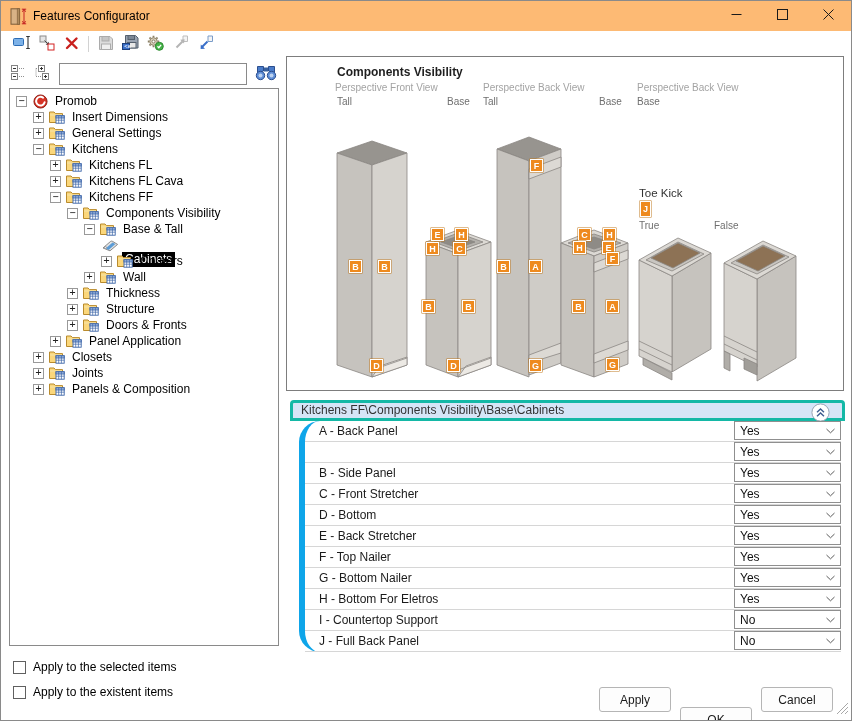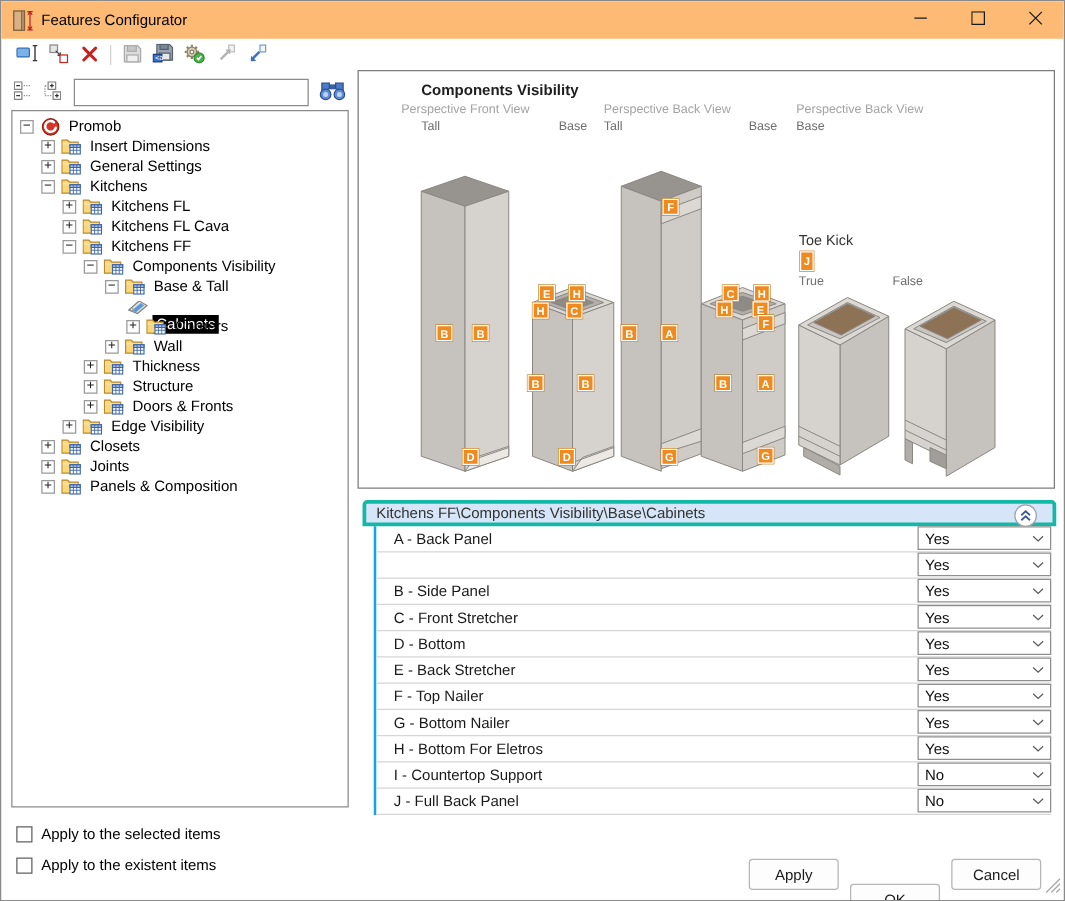--- a/index.html
+++ b/index.html
@@ -40,21 +40,21 @@
   .v-cat{font-size:10px;color:#6f6f6f;}
   .v-toekick{font-size:11.5px;color:#333;}
   .badge{position:absolute;width:13px;height:13px;box-sizing:border-box;background:#ee8a1e;border:1px solid #fff;
     box-shadow:0 0 0 0.5px #c07a20;color:#fff;font-size:9px;font-weight:700;display:flex;align-items:center;justify-content:center;}
   .badge-tall{width:11px;height:16px;}
   
   .grid{position:absolute;left:289px;top:399px;width:555px;}
   .grid-header{position:relative;height:21px;background:#d6e5f7;border:3px solid #14b8a6;border-radius:4px 4px 0 0;
     box-sizing:border-box;display:flex;align-items:flex-start;padding-left:8px;color:#333;}
   .collapse-btn{position:absolute;right:12px;top:1px;width:19px;height:19px;display:flex;align-items:center;justify-content:center;}
-  .grid-body{margin-left:9px;margin-right:4px;border-left:2px solid #0ea5e9;}
+  .grid-body{margin-left:9px;margin-right:4px;border-left:6px solid #0ea5e9;border-radius:21px;}
   .grid-row{height:20px;display:flex;align-items:center;border-bottom:1px solid #d6d6d6;position:relative;}
   .grid-label{padding-left:14px;color:#1a1a1a;}
   .dropdown{position:absolute;right:0;top:0;height:19px;width:107px;border:1px solid #8f8f8f;box-sizing:border-box;background:#fff;
     display:flex;align-items:center;justify-content:space-between;padding:0 5px;cursor:default;}
   .dd-value{font-size:12px;color:#111;}
   .dd-chev{display:inline-flex;}
   
   .cb-row{position:absolute;left:12px;display:flex;align-items:center;gap:7px;}
   .cb-box{width:13px;height:13px;border:1px solid #606060;box-sizing:border-box;background:#fff;}
   .btn{position:absolute;top:686px;height:25px;box-sizing:border-box;background:#fdfdfd;border:1px solid #b5b5b5;
@@ -382,21 +382,21 @@
         <span class="expander">+</span>
         <span class="tree-icon">
           <svg width="16" height="14" viewBox="0 0 16 14">
             <path d="M0.5,12.5 V2 H5 L6.5,3.6 H13.5 V12.5 Z" fill="#fbd77b" stroke="#b98b2d"></path>
             <path d="M1,5 H13" stroke="#f3e3ad" stroke-width="1"></path>
             <rect x="7" y="5.8" width="8.2" height="7.4" fill="#fff" stroke="#3b64a8" stroke-width="0.9"></rect>
             <rect x="7" y="5.8" width="8.2" height="2.2" fill="#a8c0e4" stroke="#3b64a8" stroke-width="0.9"></rect>
             <path d="M9.7,5.8 V13.2 M12.4,5.8 V13.2 M7,10.2 H15.2" stroke="#3b64a8" stroke-width="0.7"></path>
           </svg>
         </span>
-        <span class="tree-label">Edge Visibility</span>
+        <span class="tree-label">Panel Application</span>
       </div>
       <div class="tree-row" style="padding-left: 23px;">
         <span class="expander">+</span>
         <span class="tree-icon">
           <svg width="16" height="14" viewBox="0 0 16 14">
             <path d="M0.5,12.5 V2 H5 L6.5,3.6 H13.5 V12.5 Z" fill="#fbd77b" stroke="#b98b2d"></path>
             <path d="M1,5 H13" stroke="#f3e3ad" stroke-width="1"></path>
             <rect x="7" y="5.8" width="8.2" height="7.4" fill="#fff" stroke="#3b64a8" stroke-width="0.9"></rect>
             <rect x="7" y="5.8" width="8.2" height="2.2" fill="#a8c0e4" stroke="#3b64a8" stroke-width="0.9"></rect>
             <path d="M9.7,5.8 V13.2 M12.4,5.8 V13.2 M7,10.2 H15.2" stroke="#3b64a8" stroke-width="0.7"></path>
@@ -480,21 +480,21 @@
           <polygon points="444,206 476,188 502,200 470,217" fill="#c9c6c1"></polygon>
           <polygon points="449,204 476,189 498,199 471,214" fill="#8d7255"></polygon>
           <line x1="437" y1="279" x2="470" y2="295"></line>
           <line x1="437" y1="287" x2="470" y2="303"></line>
           <polygon points="437,294 443,297 443,314 437,311" fill="#b0ada8"></polygon>
           <polygon points="457,301 470,307 470,318 457,312" fill="#a19e99"></polygon>
         </g>
       </svg>
       <div id="viewer-labels">
           <span class="vlabel v-title" style="left: 50px; top: 8px;">Components Visibility</span>
-          <span class="vlabel v-sub" style="left: 34px; top: 25px;">Perspective Front View</span>
+          <span class="vlabel v-sub" style="left: 48px; top: 25px;">Perspective Front View</span>
           <span class="vlabel v-sub" style="left: 196px; top: 25px;">Perspective Back View</span>
           <span class="vlabel v-sub" style="left: 350px; top: 25px;">Perspective Back View</span>
           <span class="vlabel v-cat" style="left: 50px; top: 39px;">Tall</span>
           <span class="vlabel v-cat" style="left: 160px; top: 39px;">Base</span>
           <span class="vlabel v-cat" style="left: 196px; top: 39px;">Tall</span>
           <span class="vlabel v-cat" style="left: 312px; top: 39px;">Base</span>
           <span class="vlabel v-cat" style="left: 350px; top: 39px;">Base</span>
           <span class="vlabel v-toekick" style="left: 352px; top: 130px;">Toe Kick</span>
           <span class="vlabel v-cat" style="left: 352px; top: 163px;">True</span>
           <span class="vlabel v-cat" style="left: 427px; top: 163px;">False</span>

